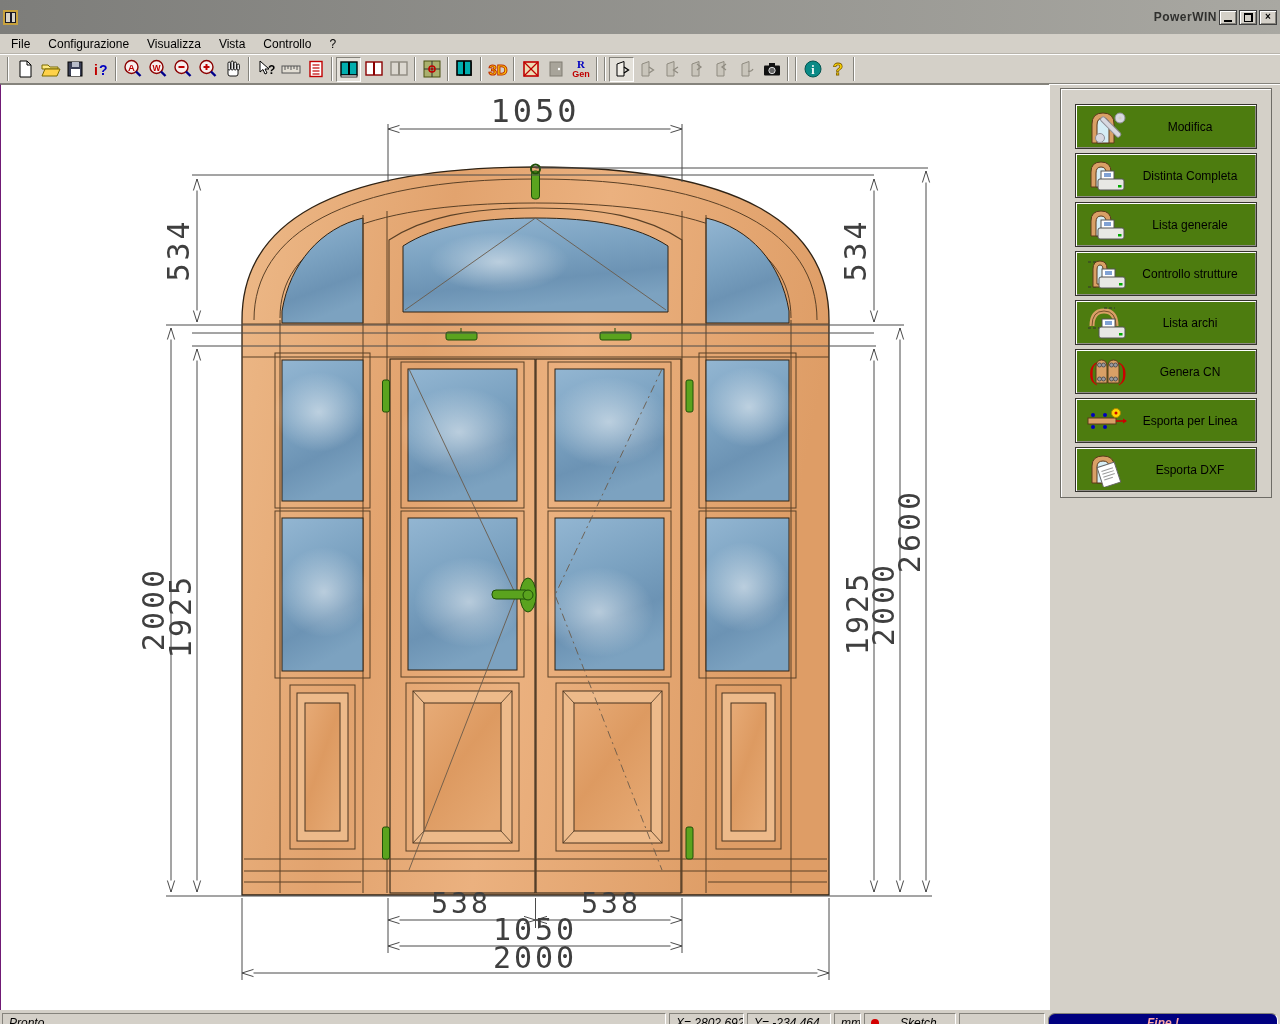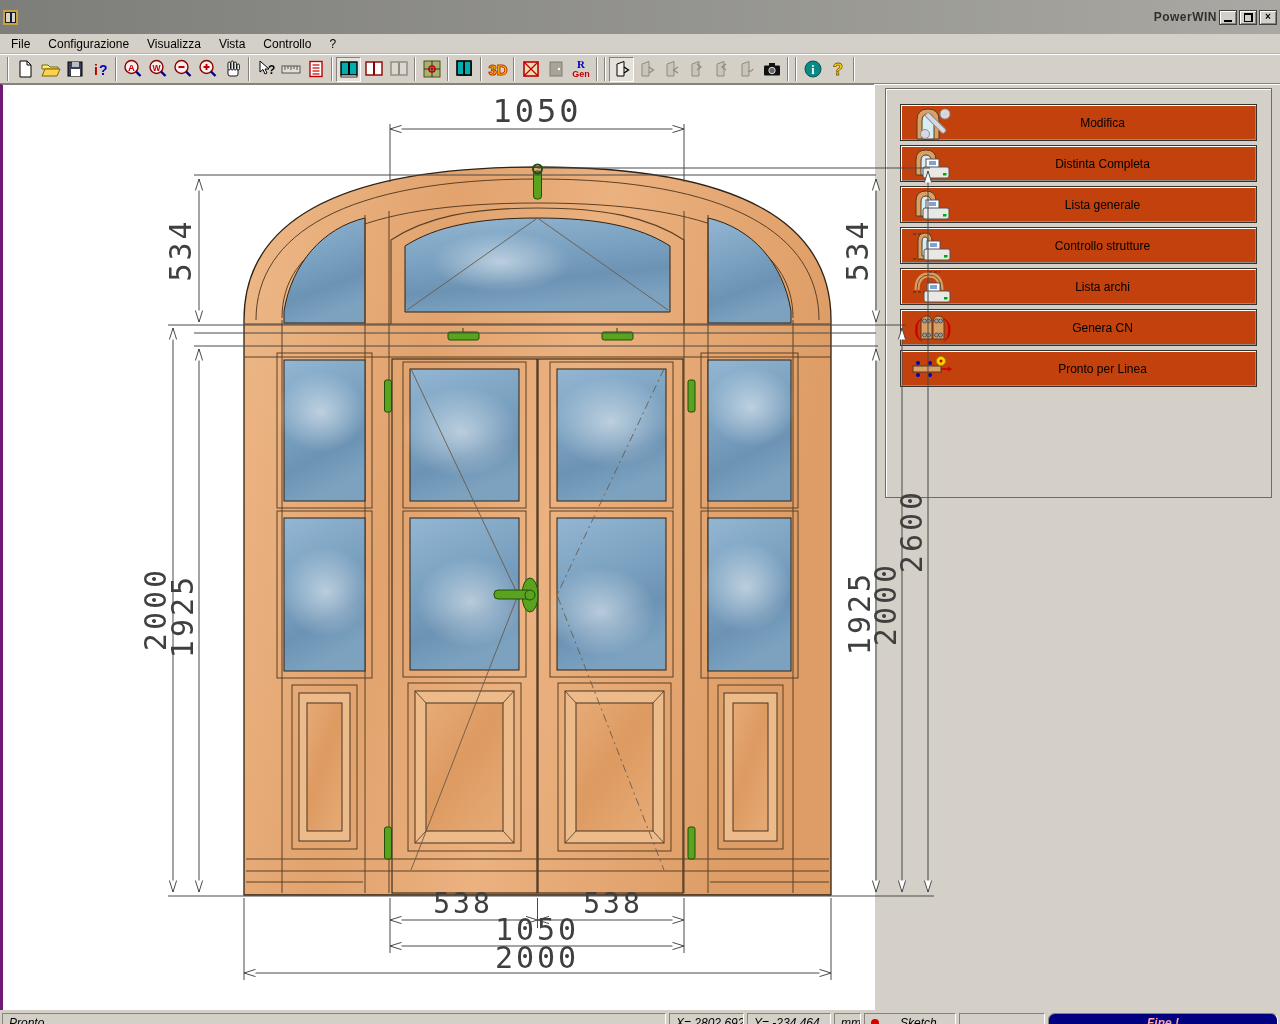--- a/index.html
+++ b/index.html
@@ -23,26 +23,26 @@
 
   
   .toolbar { height:30px; display:flex; align-items:center; background:#D4D0C8; border-top:1px solid #fff; border-bottom:1px solid #85837c; padding-left:4px; }
   .tbsep { width:0; height:24px; border-left:1px solid #85837c; border-right:1px solid #fff; margin:0 3px; }
   .tbtn { width:25px; height:25px; display:flex; align-items:center; justify-content:center; border:1px solid transparent; }
   .tbtn.pressed { border:1px solid; border-color:#85837c #fff #fff #85837c; background:#e4e1da; }
   .tbtn svg { display:block; }
 
   
   .main { display:flex; height:926px; }
-  .canvas { width:874px; background:#fff; border-top:1px solid #85837c; border-left:3px solid #701a75; position:relative; }
+  .canvas { width:1049px; background:#fff; border-top:1px solid #85837c; border-left:1px solid #701a75; position:relative; }
   .canvas svg { display:block; }
 
   .rightpanel { flex:1; background:#D4D0C8; border-top:1px solid #fff; border-left:1px solid #fff; padding:3px 8px 0 10px; }
   .groupbox { border:1px solid #6e6c66; box-shadow:inset 1px 1px 0 #fff; height:410px; padding:15px 14px 0 14px; }
-  .sbtn { width:100%; height:37px; margin-bottom:4px; background:#c2410c; border:1px solid #35332e; box-shadow:inset 1px 1px 0 #fff, inset -1px -1px 0 #8f8d85; display:flex; align-items:center; padding:0 4px; cursor:default; }
+  .sbtn { width:100%; height:45px; margin-bottom:4px; background:#4d7c0f; border:1px solid #35332e; box-shadow:inset 1px 1px 0 #fff, inset -1px -1px 0 #8f8d85; display:flex; align-items:center; padding:0 4px; cursor:default; }
   .sbtn .ic { width:54px; flex:0 0 54px; display:flex; justify-content:center; }
   .sbtn .lb { flex:1; text-align:center; font-size:12px; color:#000; padding-right:6px; }
 
   
   .statusbar { height:26px; background:#D4D0C8; display:flex; align-items:center; padding:3px 2px 4px 2px; gap:3px;font-style:italic; }
   .spanel { height:19px; border:1px solid; border-color:#85837c #fff #fff #85837c; padding:2px 6px; font-size:12px; white-space:nowrap; overflow:hidden; }
   .sp-ready { width:664px; }
   .sp-x { width:75px; }
   .sp-y { width:84px; }
   .sp-mm { width:27px; }
@@ -615,23 +615,39 @@
                 <circle cx="8" cy="23" r="2"></circle>
                 <circle cx="20" cy="11" r="2"></circle>
                 <circle cx="20" cy="23" r="2"></circle>
               </g>
               <circle cx="31" cy="9" r="4.5" fill="#FFD700" stroke="#aa8800"></circle>
               <circle cx="31" cy="9" r="1.5" fill="#cc0000"></circle>
               <line x1="31" y1="17" x2="41" y2="17" stroke="#cc0000" stroke-width="1.6"></line>
               <path d="M38,14.5 L42,17 L38,19.5 Z" fill="#cc0000"></path>
             </svg>
           </span>
-        <span class="lb">Pronto per Linea</span>
-      </div>
-
+        <span class="lb">Esporta per Linea</span>
+      </div>
+
+      <div class="sbtn">
+        <span class="ic">
+            <svg width="44" height="34">
+              <path d="M7,30 V13 Q7,3 18,3 Q29,3 29,13 V30 Z" fill="#D9A066" stroke="#5a3a1a"></path>
+              <path d="M12,30 V14 Q12,8 18,8 Q24,8 24,14 V30 Z" fill="#D6EDF5" stroke="#5a3a1a"></path>
+              <g transform="rotate(-18 25 22)">
+                <rect x="15" y="11" width="18" height="21" fill="#fff" stroke="#666"></rect>
+                <line x1="18" y1="16" x2="30" y2="16" stroke="#999"></line>
+                <line x1="18" y1="19" x2="30" y2="19" stroke="#999"></line>
+                <line x1="18" y1="22" x2="30" y2="22" stroke="#999"></line>
+                <line x1="18" y1="25" x2="27" y2="25" stroke="#999"></line>
+              </g>
+            </svg>
+          </span>
+        <span class="lb">Esporta DXF</span>
+      </div>
 
     </div>
   </div>
 </div>
 
 <div class="statusbar">
   <div class="spanel sp-ready">Pronto</div>
   <div class="spanel sp-x">X= 2802.692</div>
   <div class="spanel sp-y">Y= -234.464</div>
   <div class="spanel sp-mm">mm</div>

